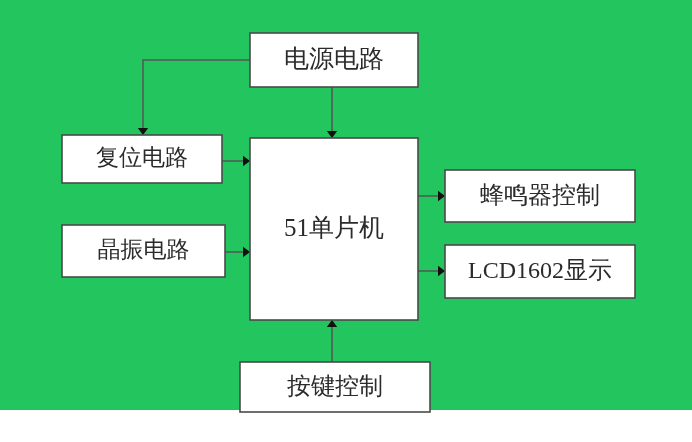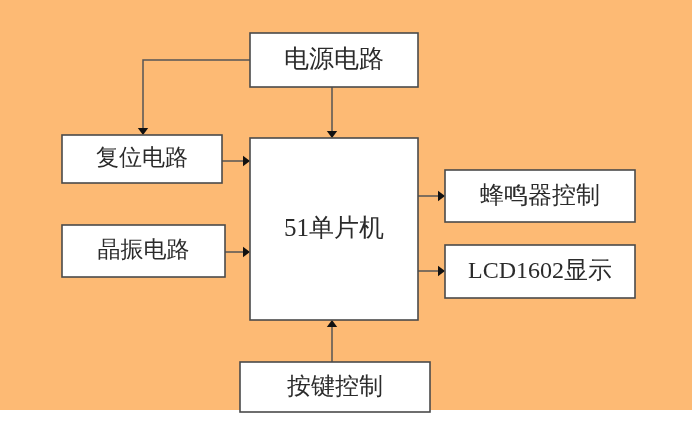--- a/index.html
+++ b/index.html
@@ -11,21 +11,21 @@
   body {
     width: 692px;
     height: 442px;
     overflow: hidden;
     font-family: "Liberation Serif", "DejaVu Serif", serif;
   }
   #diagram-root {
     position: relative;
     width: 692px;
     height: 410px;
-    background: #fdba74;
+    background: #22c55e;
   }
   svg#diagram-svg {
     position: absolute;
     left: 0;
     top: 0;
     width: 692px;
     height: 442px;
     display: block;
   }
   .block-rect {

